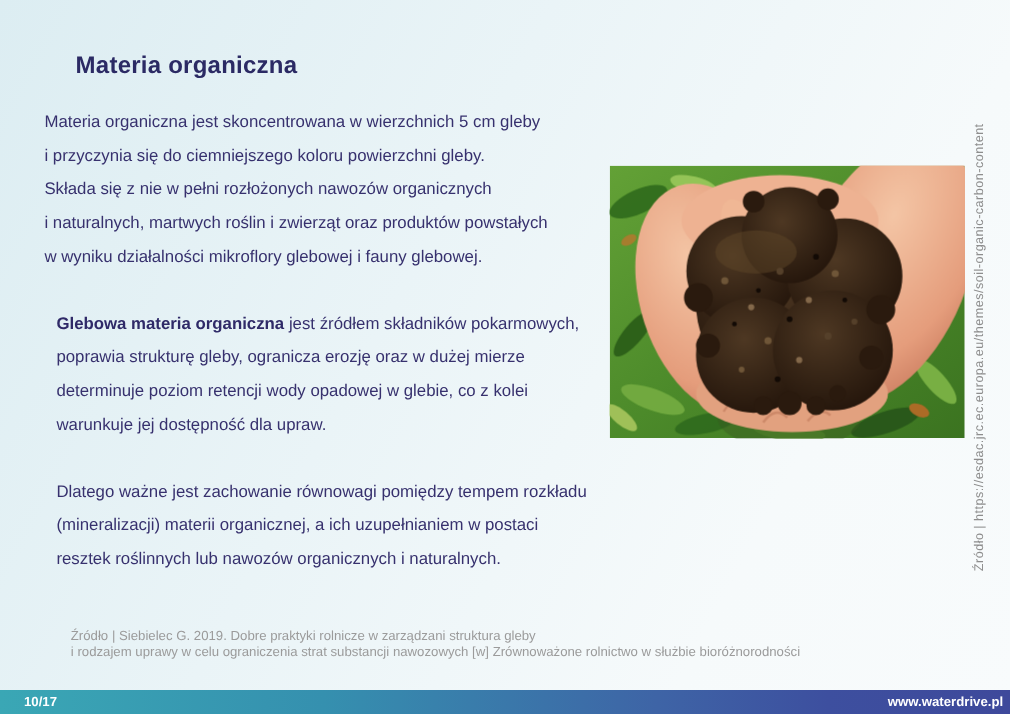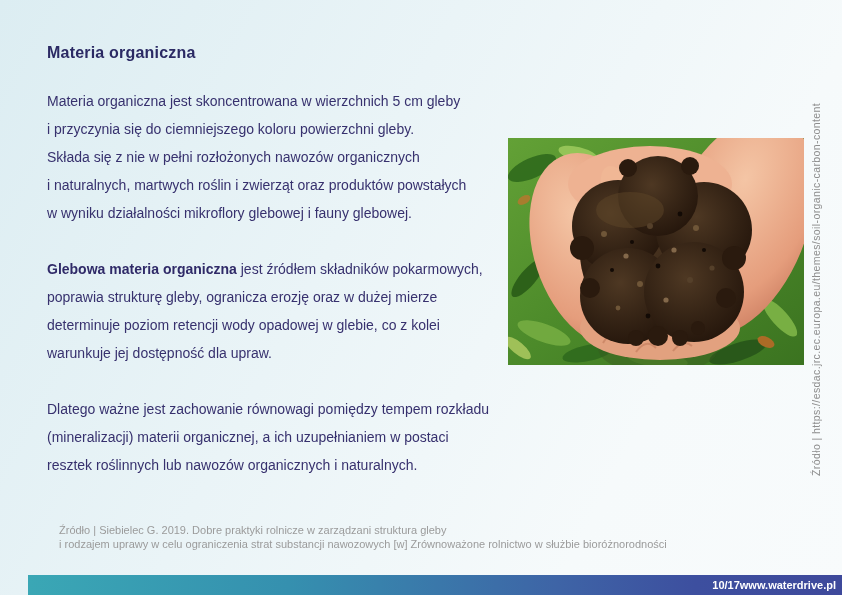--- a/index.html
+++ b/index.html
@@ -6,34 +6,34 @@
   body {
     width: 842px; height: 595px;
     position: relative;
     overflow: hidden;
     background: linear-gradient(118deg, #dcedf2 0%, #eaf4f7 40%, #f6fafb 75%, #f8fbfc 100%);
     font-family: "Liberation Sans", sans-serif;
   }
   .slide { position: absolute; inset: 0; }
 
   .page-title {
-    position: absolute; left: 47px; top: 44px;
+    position: absolute; left: 63px; top: 44px;
     margin: 0;
-    font-size: 16px; font-weight: bold;
+    font-size: 20px; font-weight: bold;
     color: #2b2a64; letter-spacing: 0.2px;
   }
 
   .body-text {
     position: absolute; margin: 0;
     white-space: pre-line;
     font-size: 14px; line-height: 28px;
     color: #37316e;
   }
   .body-text strong { font-weight: bold; color: #2f2a68; }
-  #para-1 { left: 47px; top: 87px; }
+  #para-1 { left: 37px; top: 87px; }
   #para-2 { left: 47px; top: 255px; }
   #para-3 { left: 47px; top: 395px; }
 
   .footnote {
     position: absolute; left: 47px; top: 511px; margin: 12px;
     white-space: pre-line;
     font-size: 11px; line-height: 14px;
     color: #9b9b9b;
   }
 
@@ -51,25 +51,24 @@
     transform: rotate(180deg);
     font-size: 10.5px; letter-spacing: 0.4px;
     color: #8d8d8d;
     white-space: nowrap;
   }
 
   .footer-bar {
     position: absolute; left: 0; right: 0; bottom: 0;
     height: 20px;
     background: linear-gradient(90deg, #3aa7b5 0%, #3590af 32%, #3e64a6 65%, #3d4f9f 82%, #3e499b 100%);
-    display: flex; justify-content: flex-end; align-items: center;
+    display: flex; justify-content: space-between; align-items: center;
     box-sizing: border-box;
     padding: 0 6px 0 20px;
     color: #ffffff;
-    margin-left: 28px;
   }
   .page-indicator { font-size: 11px; font-weight: bold; }
   .website { font-size: 11px; font-weight: bold; }
 </style>
 </head>
 <body>
 
 <div class="slide">
 
   <h1 class="page-title">Materia organiczna</h1>

